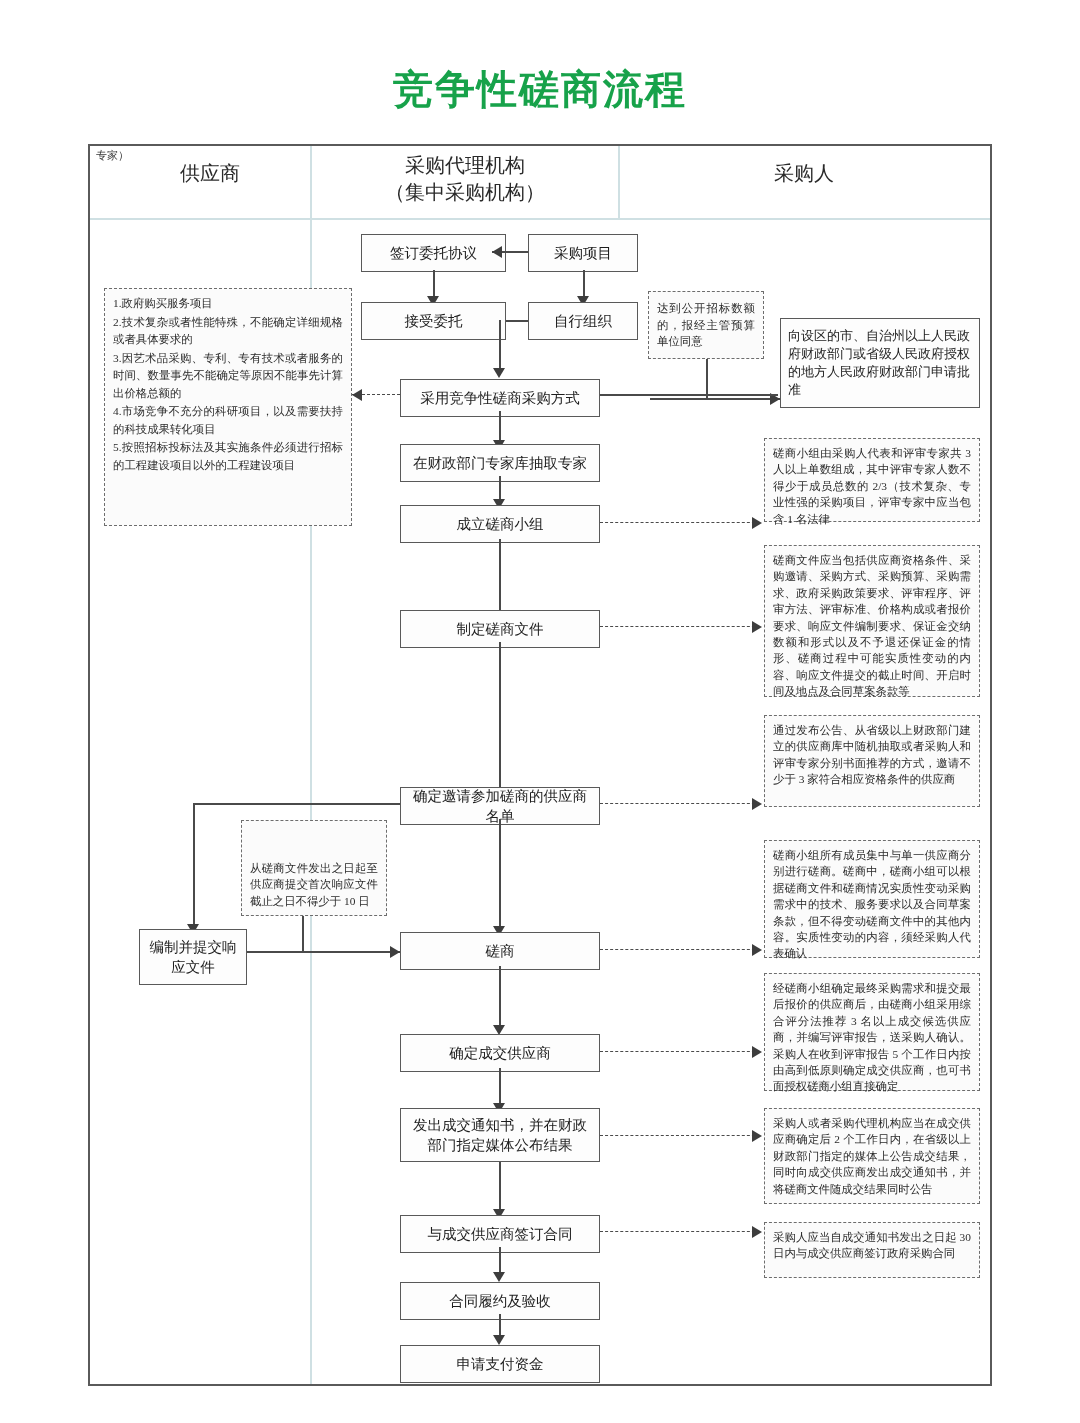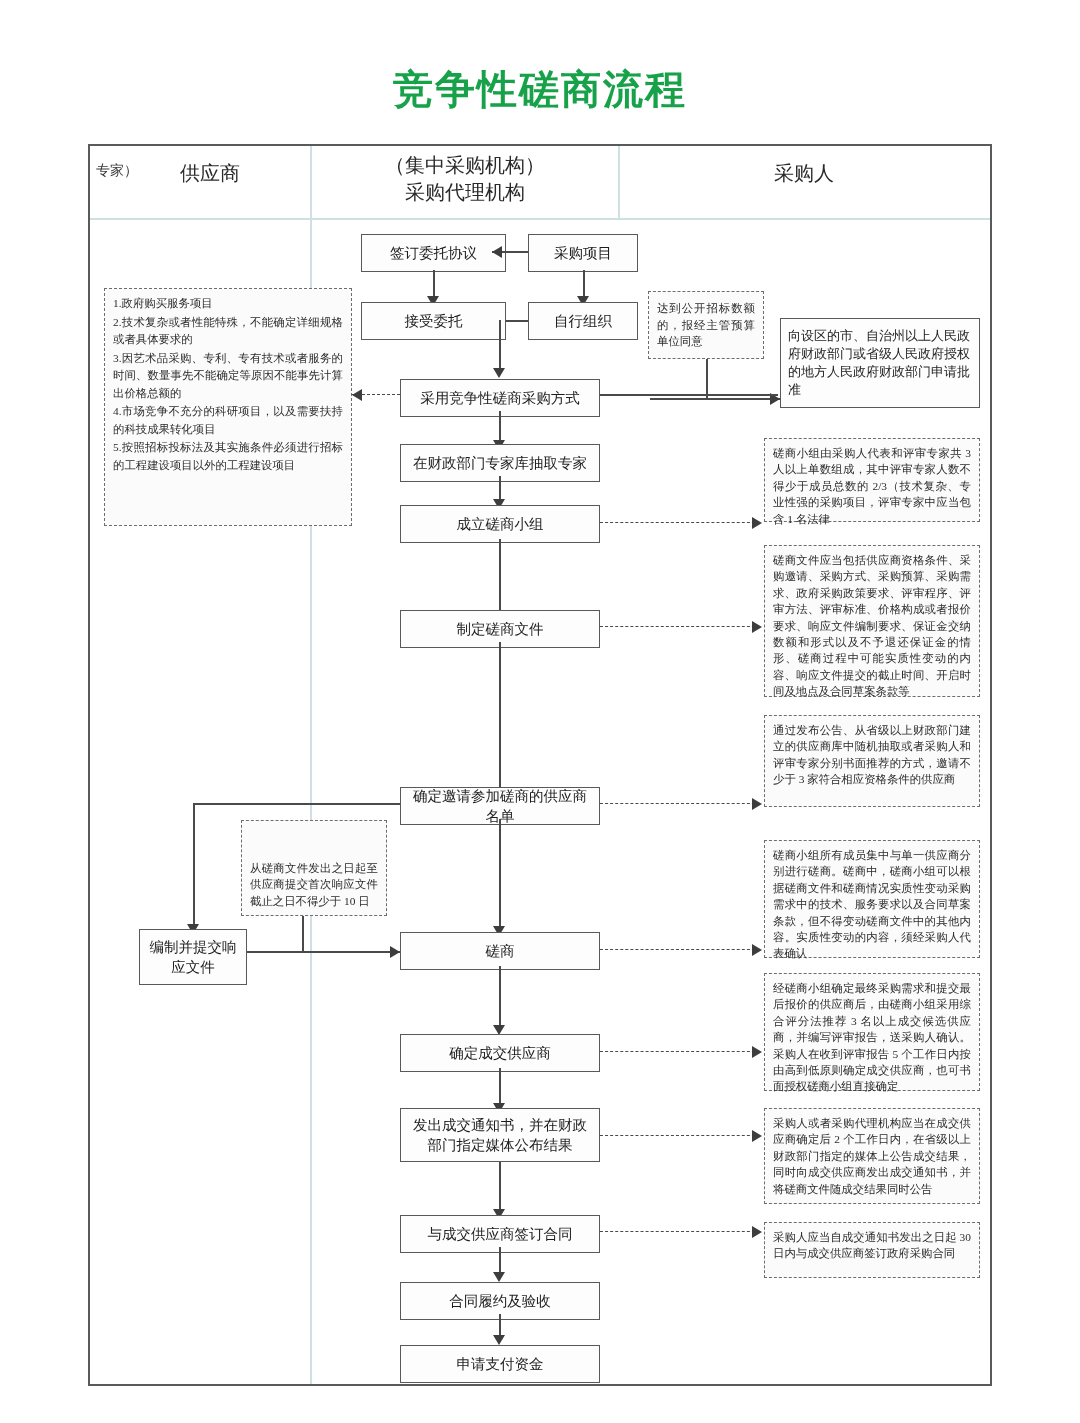--- a/index.html
+++ b/index.html
@@ -19,21 +19,21 @@
     border:2px solid #5a5a5a;background:#fff;box-sizing:border-box;
   }
   .vline{position:absolute;background:#cfe0e3;width:2px;}
   .hline-head{position:absolute;background:#cfe0e3;height:2px;}
   
   .lane-head{
     position:absolute;text-align:center;font-size:20px;line-height:27px;
     font-family:"Liberation Serif","DejaVu Serif",serif;color:#2a2a2a;
   }
   #expert-tag{
-    position:absolute;left:96px;top:148px;font-size:14px;color:#3a3a3a;margin-top:14px;
+    position:absolute;left:96px;top:148px;font-size:11px;color:#3a3a3a;
   }
   
   .box{
     position:absolute;box-sizing:border-box;border:1.6px solid #595959;
     background:#fdfdfd;display:flex;align-items:center;justify-content:center;
     text-align:center;font-size:14.5px;line-height:20px;color:#1d1d1d;
     padding:18px 6px;
   }
   
   .note{
@@ -67,22 +67,22 @@
 <div class="vline" style="left:310px;top:146px;height:1238px;"></div>
 <div class="vline" style="left:618px;top:146px;height:72px;"></div>
 <div class="hline-head" style="left:90px;top:218px;width:900px;"></div>
 
 <div id="expert-tag">专家）</div>
 
 <div class="lane-head" style="left:120px;top:160px;width:180px;">
   <span>供应商</span>
 </div>
 <div class="lane-head" style="left:320px;top:152px;width:290px;">
+  <div>采购代理机构</div>
   <div>（集中采购机构）</div>
-  <div>采购代理机构</div>
 </div>
 <div class="lane-head" style="left:628px;top:160px;width:352px;">
   <span>采购人</span>
 </div>
 
 <div class="box" style="left:361px;top:234px;width:145px;height:36px;">签订委托协议</div>
 <div class="box" style="left:528px;top:234px;width:110px;height:36px;">采购项目</div>
 <div class="conn h" style="left:492px;top:251px;width:36px;"></div>
 <div class="arrow left" style="left:492px;top:246px;"></div>
 

